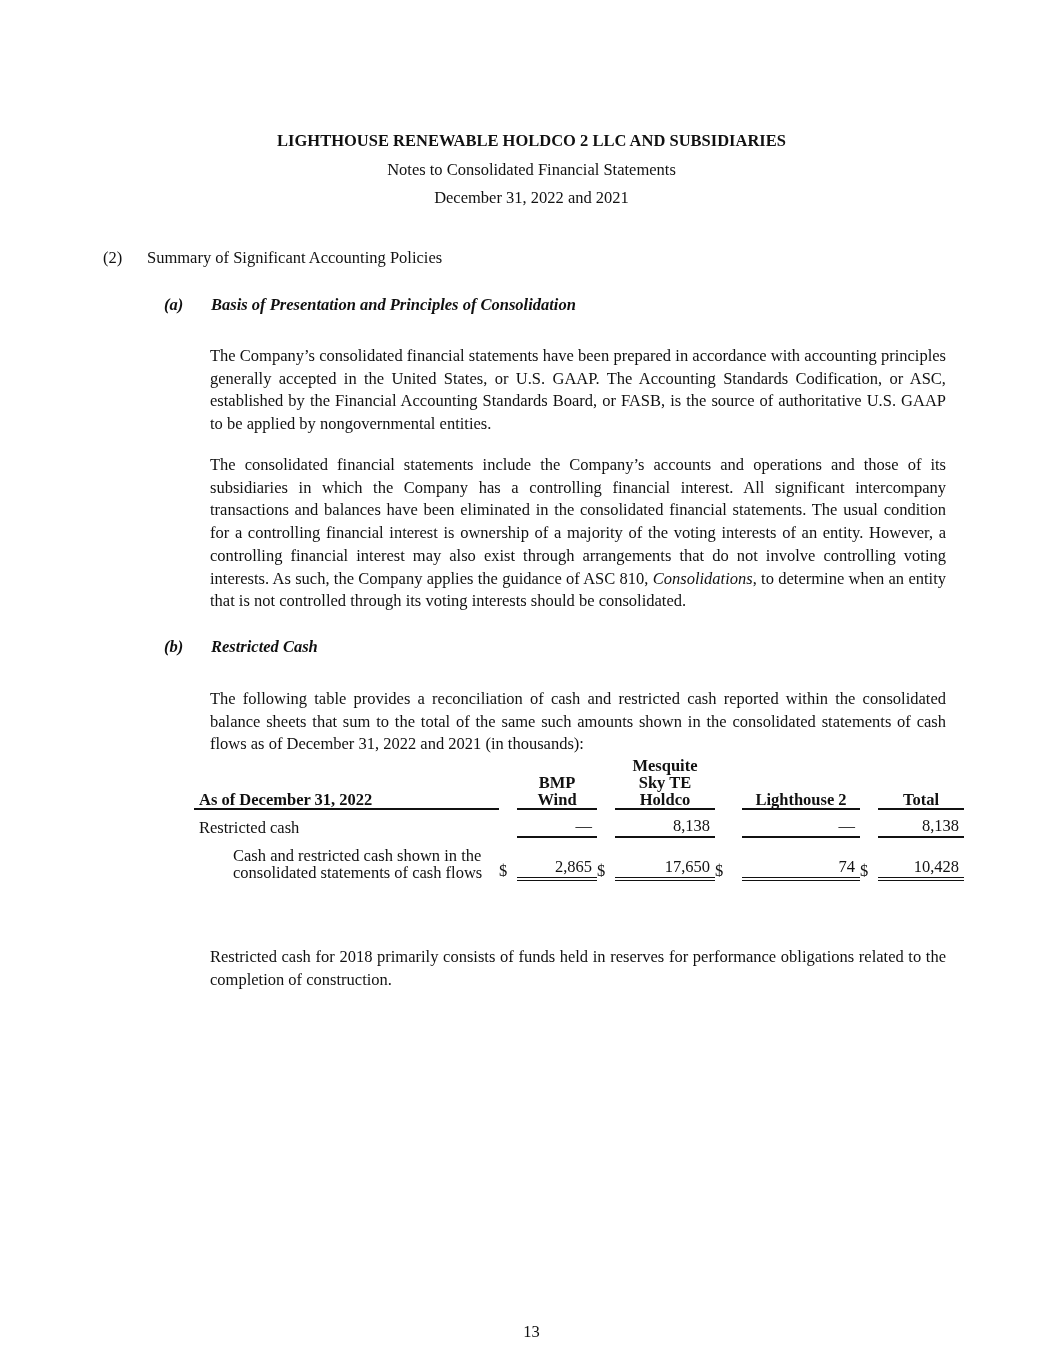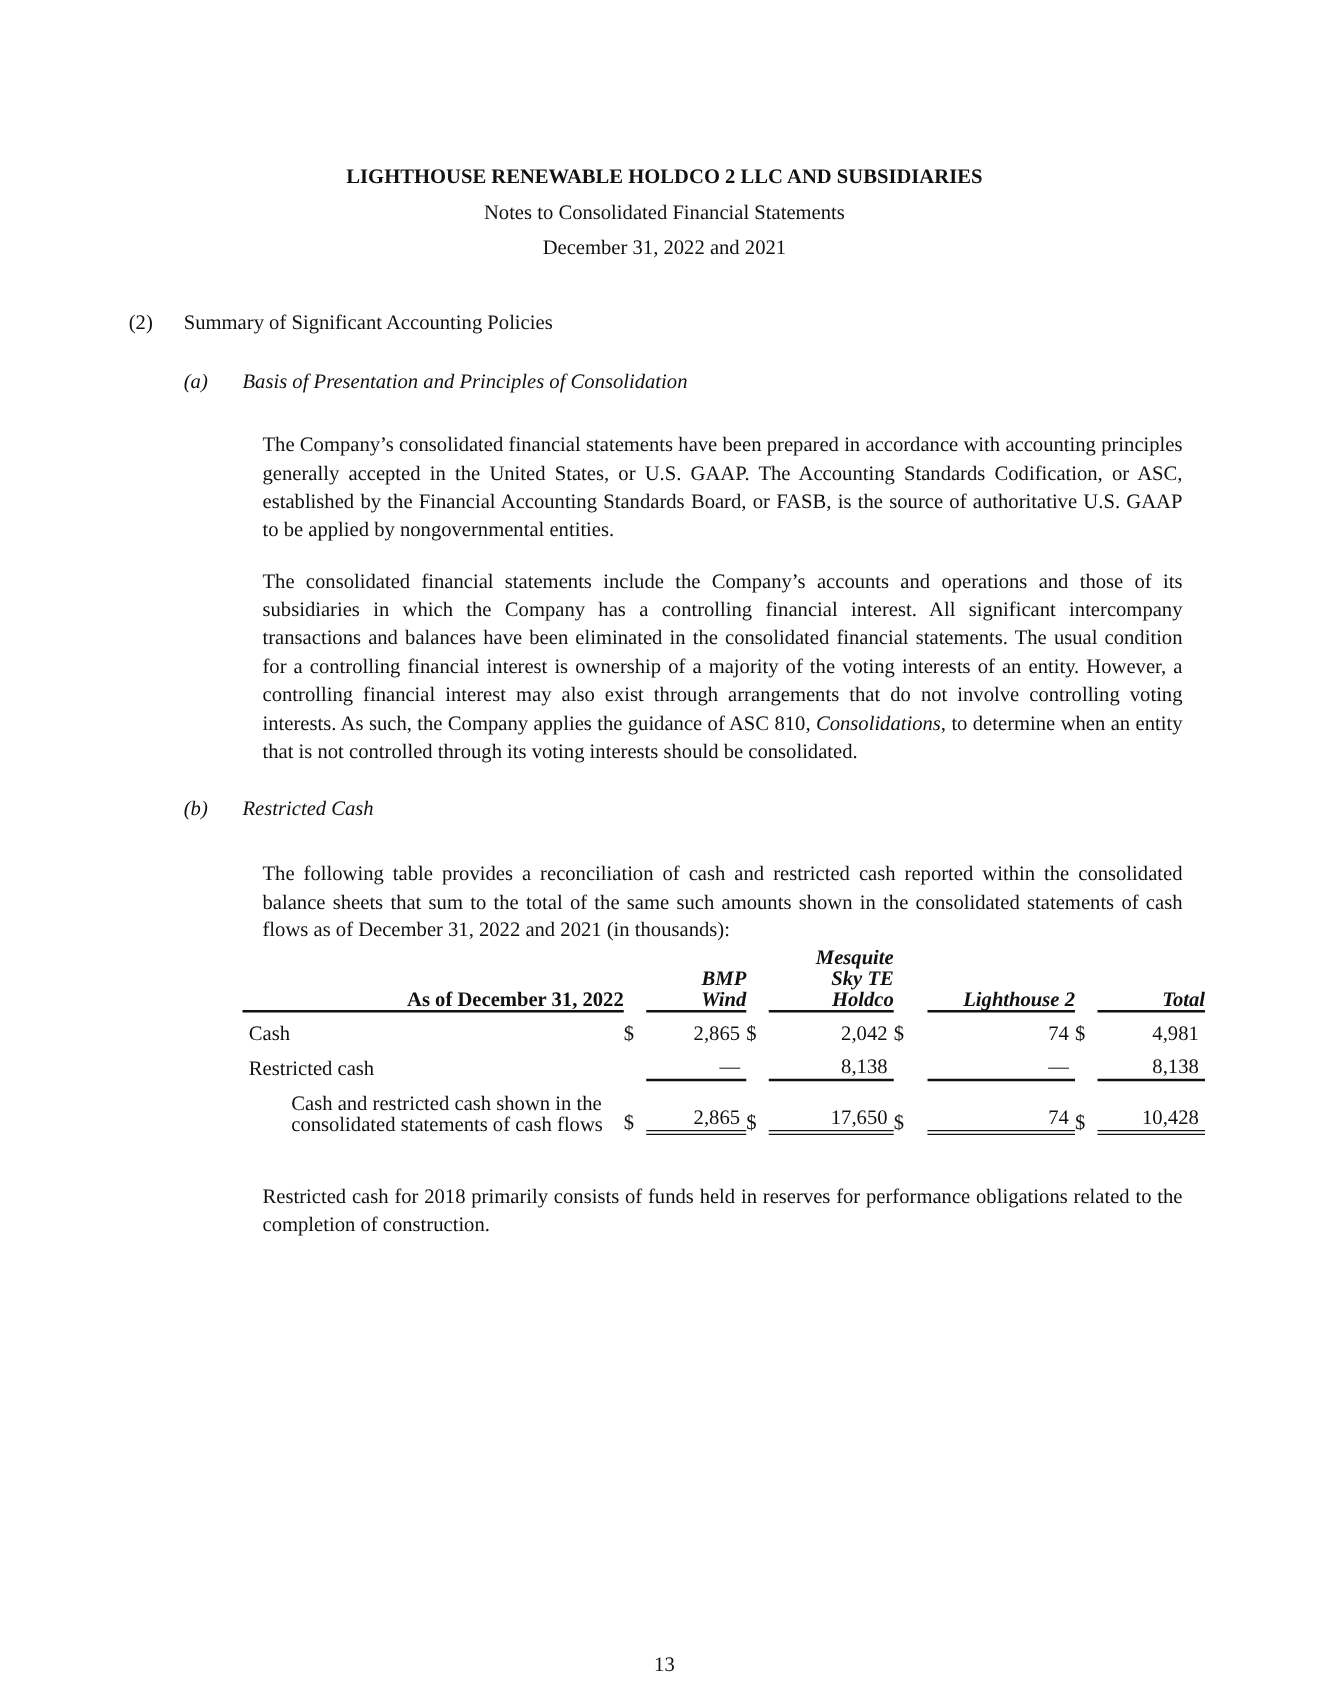--- a/index.html
+++ b/index.html
@@ -3,29 +3,29 @@
 <meta charset="utf-8">
 <style>
   html, body { margin: 0; padding: 0; background: #ffffff; }
   body { width: 1055px; height: 1365px; position: relative; font-family: "Liberation Serif", serif; color: #111; font-size: 16.5px; }
   .hdr { position: absolute; left: 0; width: 1063px; text-align: center; }
   .hdr1 { top: 131px; font-weight: bold; font-size: 16.5px; }
   .hdr2 { top: 160px; }
   .hdr3 { top: 188px; }
   .sec { position: absolute; top: 248px; left: 103px; font-weight: normal; }
   .sec .num { display: inline-block; width: 44px; }
-  .sub { position: absolute; left: 147px; font-weight: normal; font-style: italic; }
+  .sub { position: absolute; left: 164px; font-weight: bold; font-style: italic; }
   .sub .num { display: inline-block; width: 47px; }
   .para { position: absolute; left: 194px; width: 768px; text-align: justify; line-height: 22.7px; }
   .para p { margin: 16px; }
   table.rc { position: absolute; left: 194px; top: 757px; width: 770px; border-collapse: separate; border-spacing: 0; font-size: 16.5px; }
   table.rc td, table.rc th { padding: 0; vertical-align: bottom; }
   th { font-weight: bold; line-height: 17px; }
-  .thlbl { text-align: right; border-bottom: 2px solid #111; padding-left: 5px !important; }
-  .thcol { text-align: right; border-bottom: 2px solid #111; font-style: italic; }
+  .thlbl { text-align: left; border-bottom: 2px solid #111; padding-left: 5px !important; }
+  .thcol { text-align: center; border-bottom: 2px solid #111; }
   .gap { width: 18px; }
   .cur { text-align: left; width: 18px; }
   .amt { text-align: right; padding-right: 5px !important; }
   .rowlbl { padding-left: 5px !important; }
   .indent { padding-left: 39px !important; line-height: 17px; }
   tr.r1 td { height: 27px; }
   tr.r2 td { height: 26px; }
   .ul { border-bottom: 2px solid #111; }
   .dul { border-bottom: 4px double #111; }
   .page-num { position: absolute; top: 1322px; left: 0; width: 1063px; text-align: center; }
@@ -78,31 +78,20 @@
     <th class="thlbl">As of December 31, 2022</th>
     <th class="gap"></th>
     <th class="thcol"><span>BMP</span><br><span>Wind</span></th>
     <th class="gap"></th>
     <th class="thcol"><span>Mesquite</span><br><span>Sky TE</span><br><span>Holdco</span></th>
     <th class="gap"></th>
     <th class="thcol">Lighthouse 2</th>
     <th class="gap"></th>
     <th class="thcol">Total</th>
   </tr>
-  <tr class="r1">
-    <td class="rowlbl">Cash</td>
-    <td class="cur">$</td>
-    <td class="amt">2,865</td>
-    <td class="cur">$</td>
-    <td class="amt">2,042</td>
-    <td class="cur">$</td>
-    <td class="amt">74</td>
-    <td class="cur">$</td>
-    <td class="amt">4,981</td>
-  </tr>
   <tr class="r2">
     <td class="rowlbl">Restricted cash</td>
     <td></td>
     <td class="amt ul">—</td>
     <td></td>
     <td class="amt ul">8,138</td>
     <td></td>
     <td class="amt ul">—</td>
     <td></td>
     <td class="amt ul">8,138</td>

